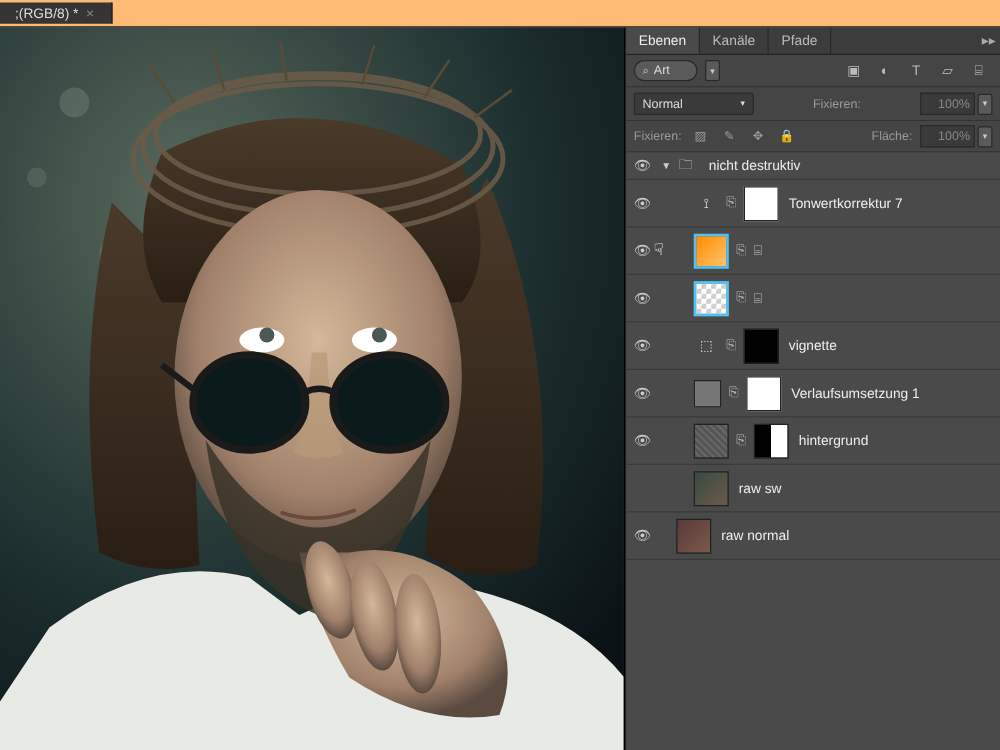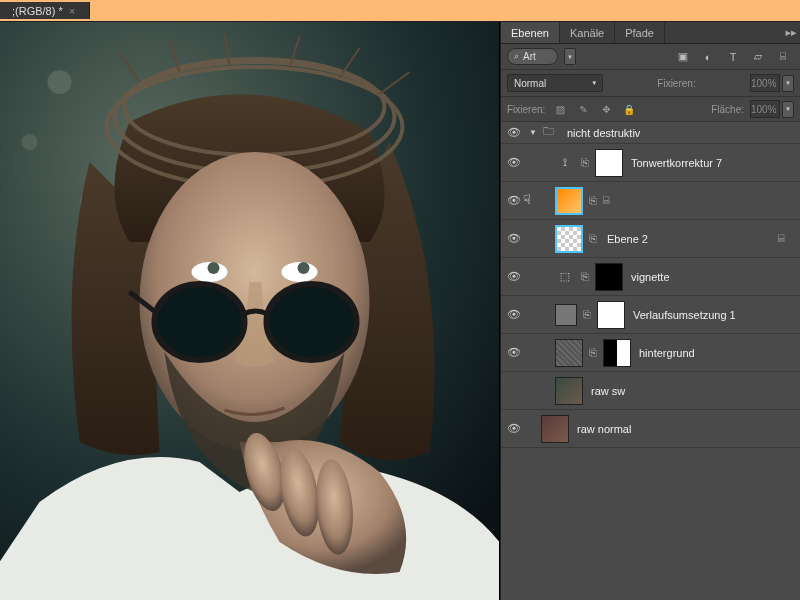--- a/index.html
+++ b/index.html
@@ -21,21 +21,21 @@
 .search { display:flex; align-items:center; background:#5a5a5a; border:1px solid #2a2a2a; border-radius:10px; height:17px; padding:0 6px; gap:4px; }
 .search span.icon { font-size:9px; color:#ccc; }
 .search input { background:transparent; border:none; outline:none; color:#ddd; font-size:10px; width:28px; }
 .dd-arrow { width:12px; height:17px; background:#5a5a5a; border:1px solid #2a2a2a; border-radius:2px; display:flex; align-items:center; justify-content:center; font-size:7px; }
 .filter-icons { display:flex; gap:11px; margin-left:auto; padding-right:4px; }
 .filter-icons div { width:14px; height:14px; display:flex; align-items:center; justify-content:center; font-size:11px; color:#bbb; }
 .blend-row { display:flex; align-items:center; padding:4px 6px; gap:8px; background:#454545; border-bottom:1px solid #333;justify-content:space-between; }
 .blend-select { background:#3a3a3a; border:1px solid #2a2a2a; height:18px; padding:0 6px; font-size:10px; color:#ddd; display:flex; align-items:center; gap:4px; min-width:96px; justify-content:space-between; border-radius:2px;}
 .label { color:#999; font-size:10px; }
 .value-box { display:flex; align-items:center; gap:2px; }
-.value-box input { width:30px; background:#3a3a3a; border:1px solid #2a2a2a; color:#888; font-size:10px; height:18px; text-align:right; padding-right:3px; }
+.value-box input { width:44px; background:#3a3a3a; border:1px solid #2a2a2a; color:#888; font-size:10px; height:18px; text-align:right; padding-right:3px; }
 .lock-row { display:flex; align-items:center; padding:3px 6px; gap:6px; background:#454545; border-bottom:1px solid #333; }
 .lock-icons { display:flex; gap:9px; margin-left:2px;}
 .lock-icons div { width:14px; height:14px; display:flex; align-items:center; justify-content:center; font-size:10px; color:#999; }
 .layers { flex:1; overflow:auto; background:#4a4a4a; }
 .group-row { display:flex; align-items:center; height:22px; padding-left:4px; gap:4px; border-bottom:1px solid #3a3a3a; }
 .eye { width:18px; display:flex; justify-content:center; color:#ccc; font-size:11px; }
 .tw { width:12px; font-size:8px; color:#ccc; text-align:center; }
 .folder-ic { width:16px; font-size:11px; color:#c4c4c4; }
 .layer-row { display:flex; align-items:center; height:38px; padding-left:4px; gap:4px; border-bottom:1px solid #3a3a3a; }
 .indent { width:24px; }
@@ -212,21 +212,20 @@
         <div class="thumb orange"></div>
         <div class="link-ic">⎘</div>
         <div class="smart-ic">⌸</div>
       </div>
 
       <div class="layer-row">
         <div class="eye">👁</div>
         <div class="indent"></div>
         <div class="thumb checker"></div>
         <div class="link-ic">⎘</div>
-        <div class="layer-name">Ebene 2</div>
         <div class="smart-ic">⌸</div>
       </div>
 
       <div class="layer-row">
         <div class="eye">👁</div>
         <div class="indent"></div>
         <div class="adj-ic">⬚</div>
         <div class="link-ic">⎘</div>
         <div class="thumb black"></div>
         <div class="layer-name">vignette</div>

